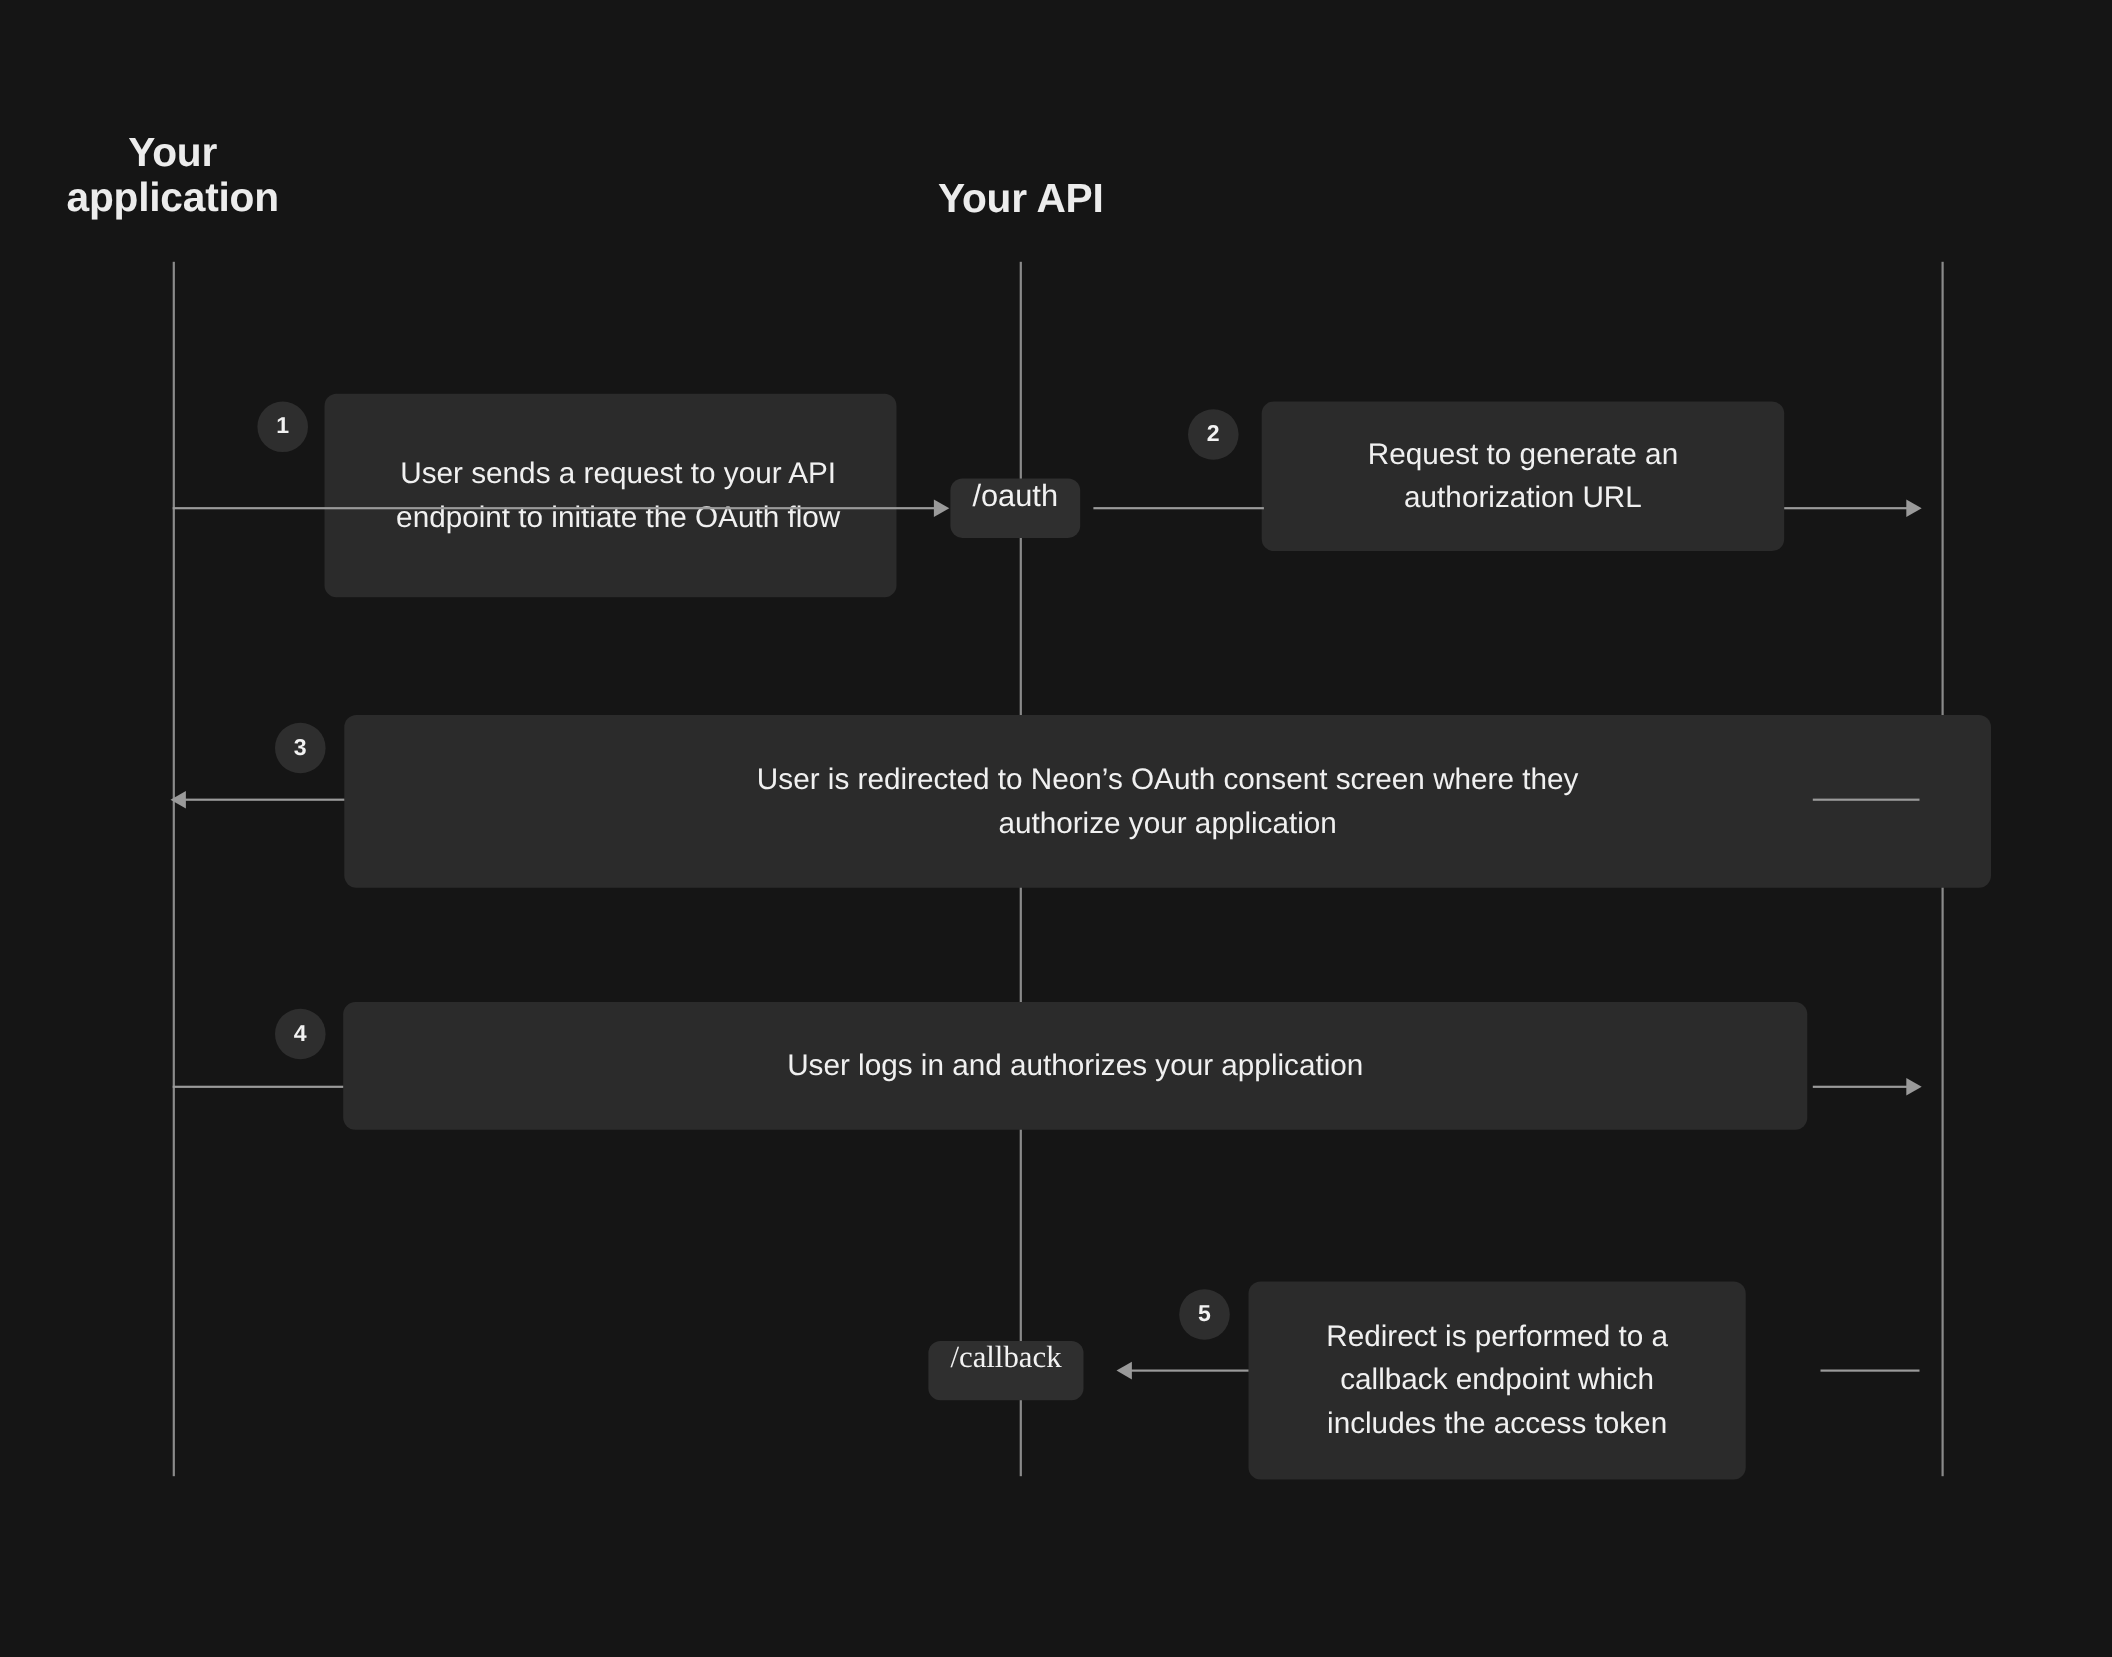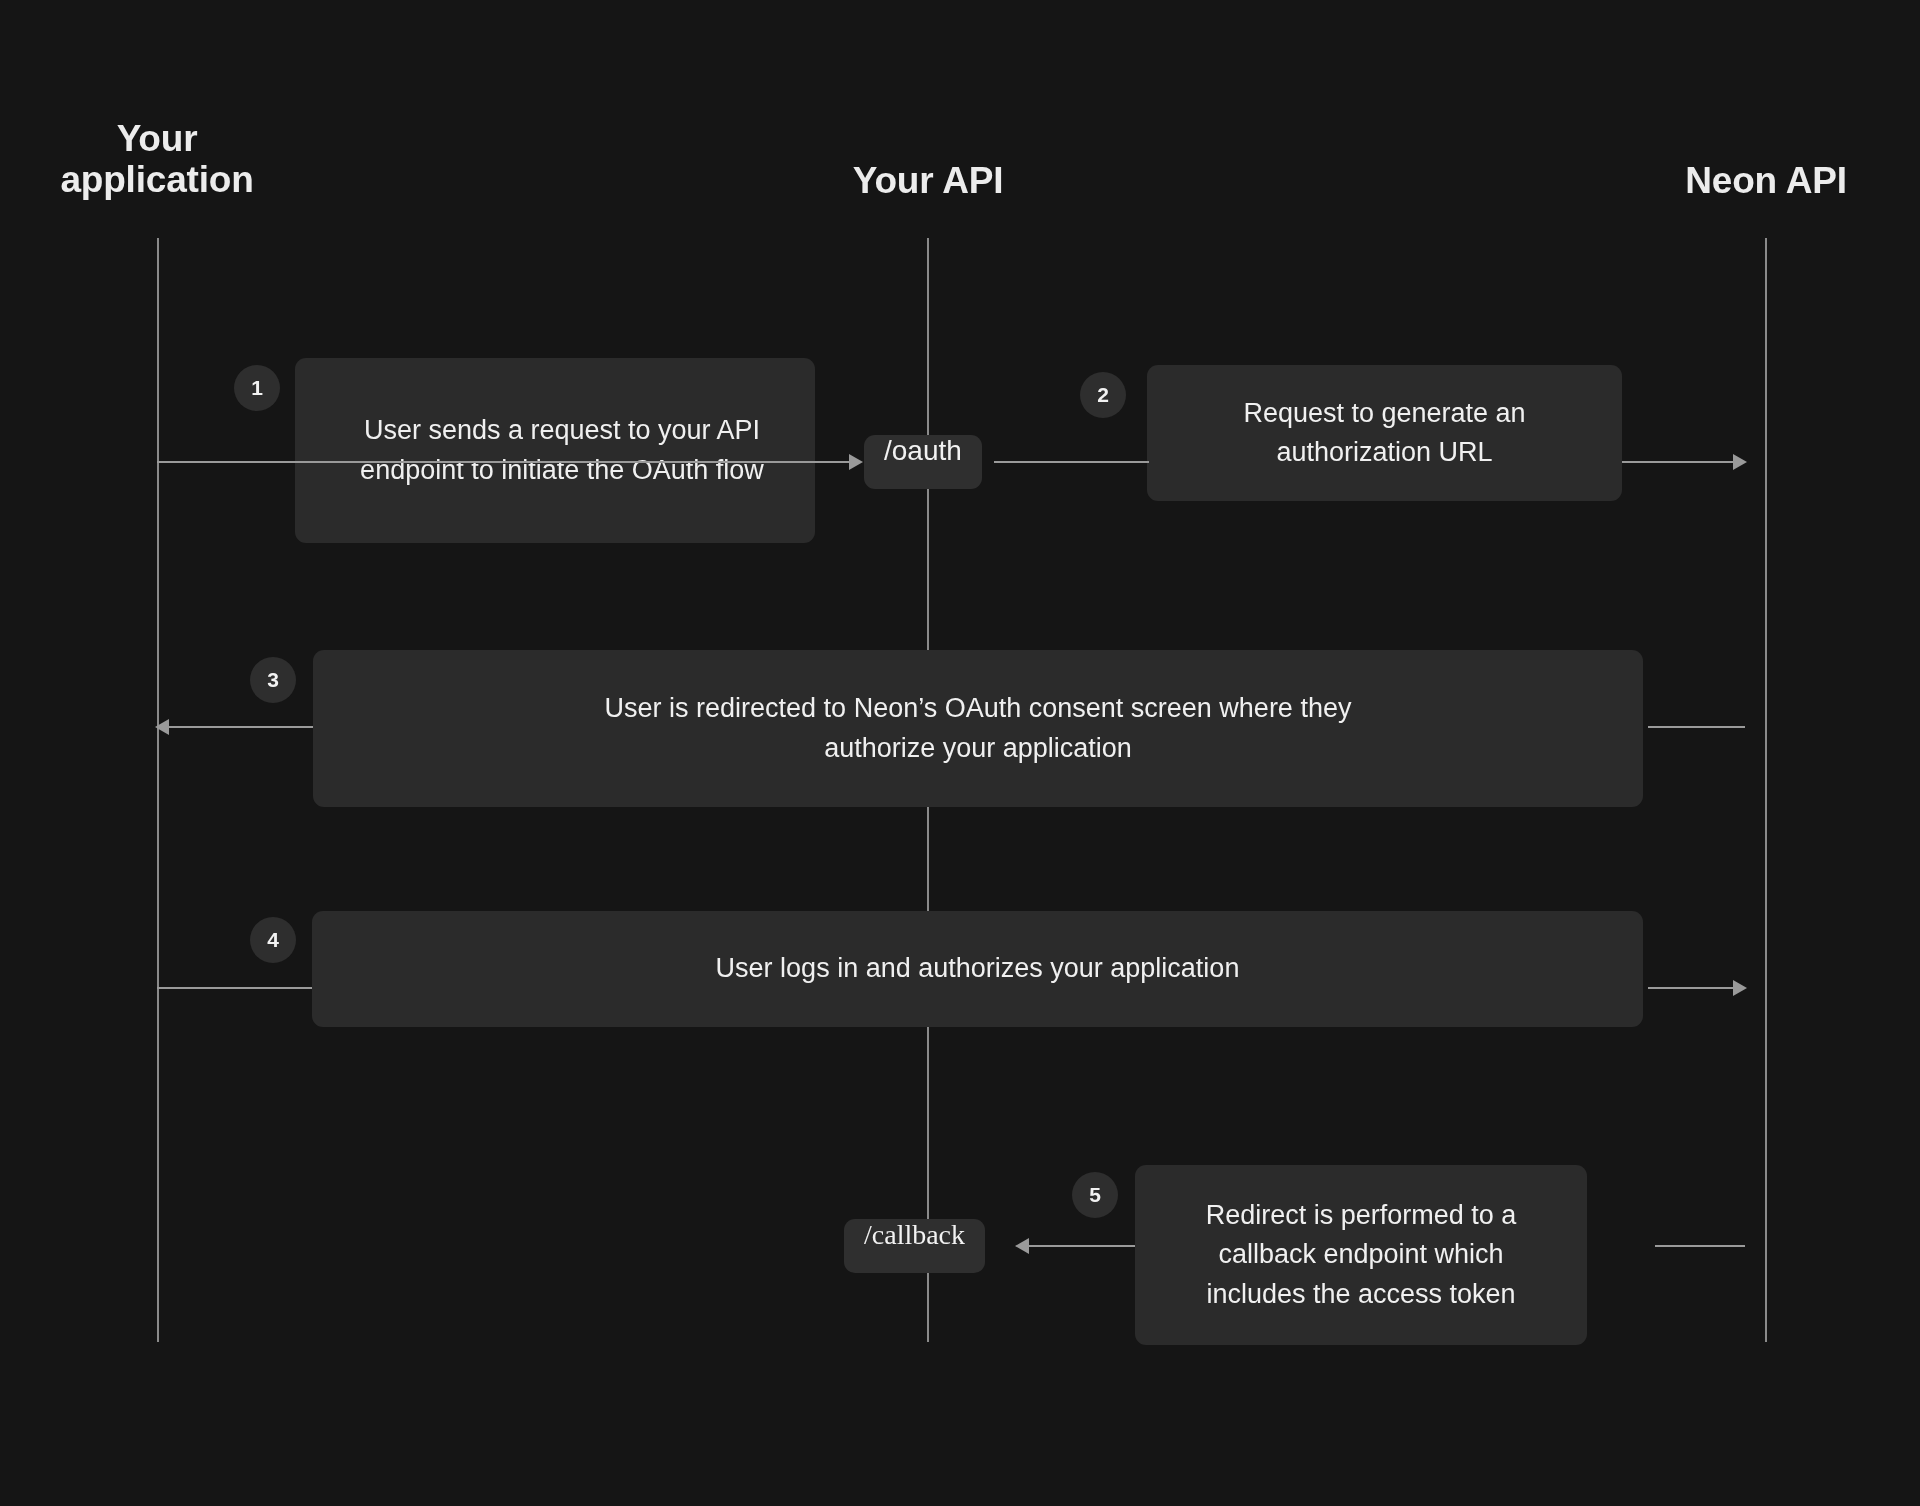--- a/index.html
+++ b/index.html
@@ -107,21 +107,20 @@
 
 <div id="stage">
 
   <div class="lifeline" style="left:157px;"></div>
   <div class="lifeline" style="left:927px;"></div>
   <div class="lifeline" style="left:1765px;"></div>
 
   <div class="actor" style="left:7px;top:118px;width:300px;">Your
 application</div>
   <div class="actor" style="left:778px;top:160px;width:300px;">Your API</div>
-  <div class="actor" style="left:1616px;top:160px;width:300px;">Neon API</div>
 
   <div class="conn" style="left:157px;top:461px;width:695px;"></div>
   <div class="arrow right" style="left:849px;top:454px;"></div>
   <div class="badge" style="left:234px;top:365px;">1</div>
   <div class="box" style="left:295px;top:358px;width:520px;height:185px;padding-left:40px;">
     <span>User sends a request to your API endpoint to initiate the OAuth flow</span>
   </div>
   <div class="pill" style="left:864px;top:435px;">
     <span>/oauth</span>
   </div>
@@ -131,21 +130,21 @@
   <div class="arrow right" style="left:1733px;top:454px;"></div>
   <div class="badge" style="left:1080px;top:372px;">2</div>
   <div class="box" style="left:1147px;top:365px;width:475px;height:136px;">
     <span>Request to generate an authorization URL</span>
   </div>
 
   <div class="conn" style="left:168px;top:726px;width:145px;"></div>
   <div class="arrow left" style="left:155px;top:719px;"></div>
   <div class="conn" style="left:1648px;top:726px;width:97px;"></div>
   <div class="badge" style="left:250px;top:657px;">3</div>
-  <div class="box" style="left:313px;top:650px;width:1330px;height:157px;">
+  <div class="box" style="left:313px;top:650px;width:1497px;height:157px;">
     <span style="max-width:860px;">User is redirected to Neon’s OAuth consent screen where they authorize your application</span>
   </div>
 
   <div class="conn" style="left:157px;top:987px;width:155px;"></div>
   <div class="conn" style="left:1648px;top:987px;width:88px;"></div>
   <div class="arrow right" style="left:1733px;top:980px;"></div>
   <div class="badge" style="left:250px;top:917px;">4</div>
   <div class="box" style="left:312px;top:911px;width:1331px;height:116px;">
     <span>User logs in and authorizes your application</span>
   </div>

